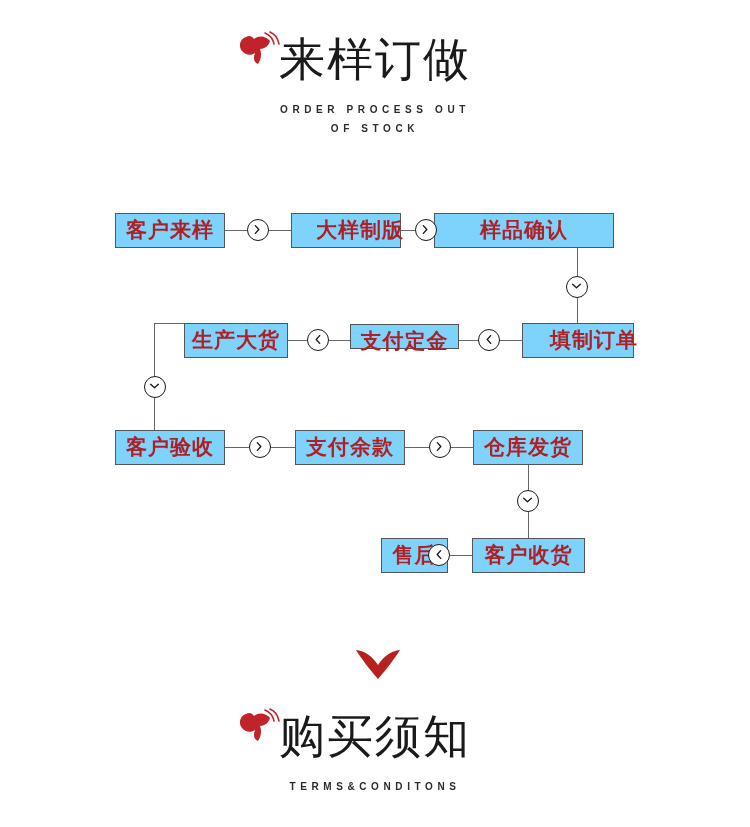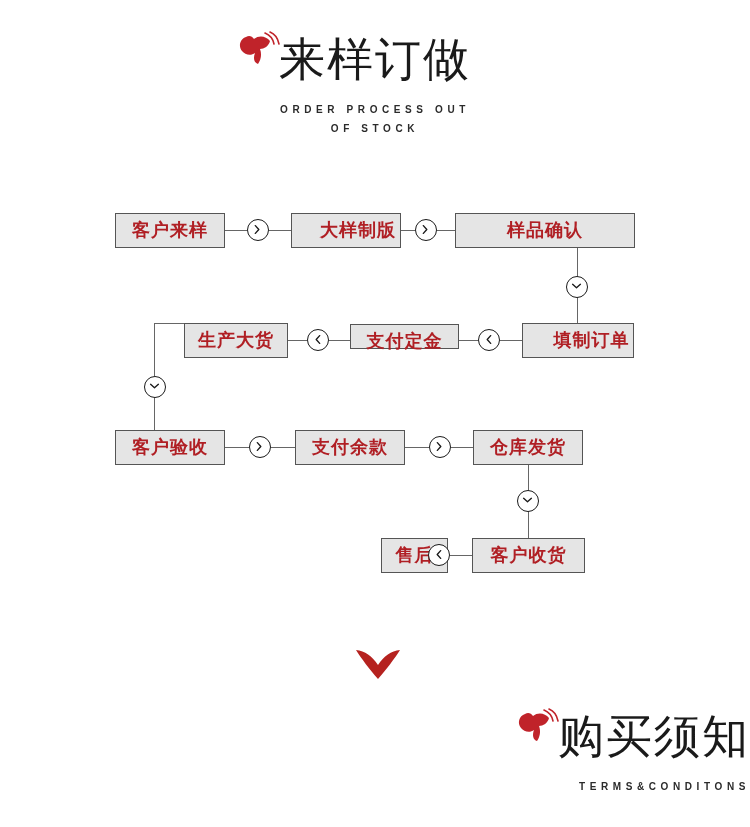--- a/index.html
+++ b/index.html
@@ -59,25 +59,25 @@
     position: absolute;
     left: 0;
     top: 0;
     width: 750px;
     height: 827px;
   }
   .node {
     position: absolute;
     box-sizing: border-box;
     border: 1px solid #555555;
-    background: #e5e5e5;
+    background: #7dd3fc;
     color: #b01f24;
     font-family: "Liberation Serif", "DejaVu Serif", serif;
     font-weight: bold;
-    font-size: 18px;
+    font-size: 21px;
     letter-spacing: 1px;
     text-align: center;
     white-space: nowrap;
     z-index: 3;
   }
   .node span { display: block; }
 
   .line {
     position: absolute;
     background: #666666;
@@ -140,21 +140,21 @@
   </div>
 
   <div class="line h" style="left:401px; top:230px; width:14px;"></div>
   <div class="conn" style="left:415px; top:219px;">
     <svg viewBox="0 0 22 22" width="19" height="19">
         <path d="M8.5 6.5 L12.5 11 L8.5 15.5" stroke="#1a1a1a" stroke-width="1.6" fill="none" stroke-linecap="round" stroke-linejoin="round"></path>
       </svg>
   </div>
   <div class="line h" style="left:437px; top:230px; width:18px;"></div>
 
-  <div class="node" style="left:455px; top:213px; width:180px; height:35px; line-height:33px;">
+  <div class="node" style="left:434px; top:213px; width:180px; height:35px; line-height:33px;">
     <span>样品确认</span>
   </div>
 
   <div class="line v" style="left:577px; top:248px; height:29px;"></div>
   <div class="conn" style="left:566px; top:276px;">
     <svg viewBox="0 0 22 22" width="19" height="19">
         <path d="M6.5 8.5 L11 12.5 L15.5 8.5" stroke="#1a1a1a" stroke-width="1.6" fill="none" stroke-linecap="round" stroke-linejoin="round"></path>
       </svg>
   </div>
   <div class="line v" style="left:577px; top:297px; height:26px;"></div>
@@ -249,21 +249,21 @@
   </div>
 
 </div>
 
 <div class="down-chevron" style="left:355px; top:648px;">
   <svg width="46" height="32" viewBox="0 0 46 32">
     <path d="M1 2 C10 3 17 8 23 17 C29 8 36 3 45 2 C40 10 31 22 23 31 C15 22 6 10 1 2 Z" fill="#b5221f"></path>
   </svg>
 </div>
 
-<div class="section-head" style="top:705px;text-align:right;">
+<div class="section-head" style="top:705px;">
   <div class="head-title-row">
     <svg class="butterfly" viewBox="0 0 46 40">
       <path d="M9 7 C3 9 1 16 5 21 C8 25 14 26 18 23 C16 28 17 33 21 34 C24 30 25 24 23 19 C27 19 32 16 33 11 C29 6 22 5 17 9 C15 6 12 5 9 7 Z" fill="#c0232a"></path>
       <path d="M28 3 C33 5 36 9 37 14" stroke="#c0232a" stroke-width="1.6" fill="none" stroke-linecap="round"></path>
       <path d="M33 2 C38 4 41 9 42 14" stroke="#c0232a" stroke-width="1.6" fill="none" stroke-linecap="round"></path>
     </svg>
     <span class="cn-title">购买须知</span>
   </div>
   <div class="en-sub">TERMS&amp;CONDITONS</div>
 </div>

